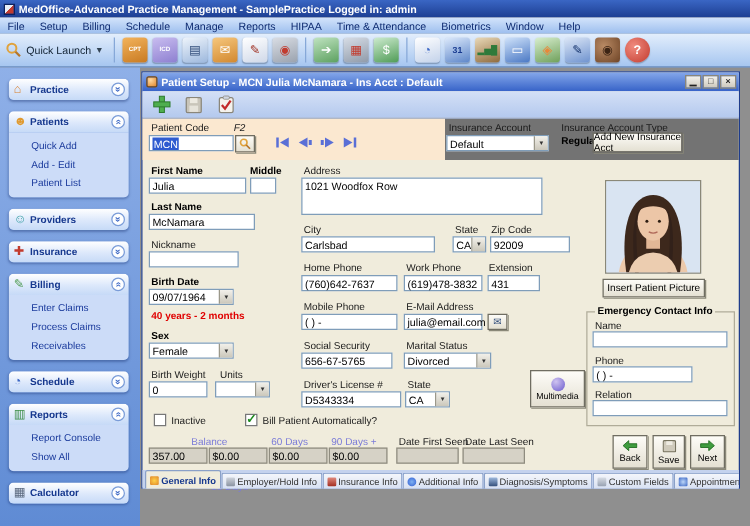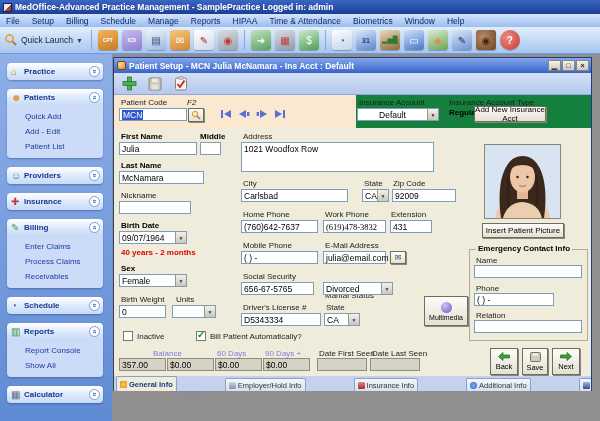--- a/index.html
+++ b/index.html
@@ -68,21 +68,21 @@
     display:flex; align-items:center; padding:0 2px 0 3px; }
   #dlg-title .dico { width:9px; height:9px; border-radius:2px; margin-right:3px;
     background:radial-gradient(circle at 35% 30%,#ffd9a0,#e0862a); border:1px solid #7a4a10; }
   #dlg-title .ttext { flex:1 1 auto; }
   .winbtn { width:13px; height:11px; margin-left:1px; background:linear-gradient(#f4f2ec,#cdc9bd);
     border:1px solid #8a867a; font-size:7px; line-height:9px; text-align:center; color:#222; cursor:pointer; }
   #dlg-toolbar { position:absolute; left:0; top:15px; width:477px; height:22px;
     background:linear-gradient(180deg,#d4e0f6,#b4c9ee); border-bottom:1px solid #8fa8d8; display:flex; align-items:center; padding-left:4px; }
   .dlg-tbtn { width:22px; height:19px; margin-right:4px; display:flex; align-items:center; justify-content:center; cursor:pointer; }
 
-  #code-row { position:absolute; left:0; top:37px; width:477px; height:33px; background:#15803d;text-align:center; }
+  #code-row { position:absolute; left:0; top:37px; width:477px; height:33px; background:#737373; }
   #code-row .peach { position:absolute; left:0; top:0; width:242px; height:33px; background:#fbe8d0; }
 
   .L  { position:absolute; font-size:8px; color:#1a1a1a; white-space:nowrap; }
   .LB { position:absolute; font-size:8px; color:#000; font-weight:bold; white-space:nowrap; }
   .LI { position:absolute; font-size:8px; font-style:italic; color:#222; }
   .I  { position:absolute; background:#fff; border:1px solid #7f9db9; font-size:8.5px;
         padding:0 2px; color:#000; display:flex; align-items:center; height:13px; }
   .RO { position:absolute; background:#d6d2c6; border:1px solid #8f8c7f; font-size:8.5px;
         padding:0 2px; color:#000; display:flex; align-items:center; height:13px; }
   .C  { position:absolute; background:#fff; border:1px solid #7f9db9; font-size:8.5px;
@@ -106,21 +106,21 @@
   .cb { position:absolute; width:10px; height:10px; background:#fff; border:1px solid #777; cursor:pointer; }
   .cb.on::after { content:"✓"; position:absolute; left:0px; top:-3px; color:#1d8a1d; font-size:10px; font-weight:bold; }
 
   .gbox { position:absolute; border:1px solid #b0ac99; }
   .gbox .gt { position:absolute; top:-6px; left:6px; background:#f0ecdc; font-size:8px; font-weight:bold; padding:0 2px; }
 
   #photo { position:absolute; left:370px; top:86px; width:77px; height:75px; border:1px solid #8a8878; background:#d9e4f2; }
 
   
   #tabbar { position:absolute; left:0; top:318px; width:477px; height:15px; background:#c4d2ee;
-    display:flex; align-items:flex-end; overflow:hidden; padding-left:2px;gap:48px; }
+    display:flex; align-items:flex-end; overflow:hidden; padding-left:2px; }
   .tab { display:flex; align-items:center; gap:2px; font-size:7.5px; color:#333;
     background:linear-gradient(#f4f6fb,#d7e0f2); border:1px solid #8aa0c8; border-bottom:none;
     border-radius:2px 2px 0 0; padding:1px 3px; height:13px; white-space:nowrap; cursor:pointer; }
   .tab.active { background:#f0ecdc; font-weight:bold; color:#16388e; height:15px; }
   .ticon { width:7px; height:7px; display:inline-block; border-radius:1px; flex:0 0 auto; }
   .t0{background:radial-gradient(circle,#ffd24a,#e0862a);} .t1{background:linear-gradient(#cfd4dc,#8a93a2);}
   .t2{background:linear-gradient(#e08a7e,#a42f22);} .t3{background:radial-gradient(circle,#7fb2f2,#2f5bd0); border-radius:50%;}
   .t4{background:linear-gradient(#9db8dd,#35507c);} .t5{background:linear-gradient(#d8dde5,#98a2b2);}
   .t6{background:radial-gradient(circle,#bcd6f8,#3a66c4);}
 
@@ -381,35 +381,35 @@
     <div class="C" style="left:248px;top:131px;width:27px;">
       <span class="cv">CA</span>
         <span class="da">▼</span>
     </div>
     <span class="L" style="left:279px;top:121px;">Zip Code</span>
     <div class="I" style="left:278px;top:131px;width:64px;">92009</div>
 
     <span class="L" style="left:129px;top:152px;">Home Phone</span>
     <div class="I" style="left:127px;top:162px;width:77px;">(760)642-7637</div>
     <span class="L" style="left:211px;top:152px;">Work Phone</span>
-    <div class="I" style="left:209px;top:162px;width:63px;font-family:Liberation Serif, serif;">(619)478-3832</div>
+    <div class="I" style="left:209px;top:162px;width:63px;">(619)478-3832</div>
     <span class="L" style="left:277px;top:152px;">Extension</span>
     <div class="I" style="left:276px;top:162px;width:42px;">431</div>
 
     <span class="L" style="left:129px;top:183px;">Mobile Phone</span>
     <div class="I" style="left:127px;top:193px;width:77px;">(  )  -</div>
     <span class="L" style="left:211px;top:183px;">E-Mail Address</span>
     <div class="I" style="left:209px;top:193px;width:63px;">julia@email.com</div>
     <div class="btn" style="left:276px;top:193px;width:16px;height:13px;">
       <span style="font-size:8px;color:#35507c;">✉</span>
     </div>
 
     <span class="L" style="left:129px;top:214px;">Social Security</span>
     <div class="I" style="left:127px;top:224px;width:73px;">656-67-5765</div>
-    <span class="L" style="left:211px;top:214px;margin-top:19px;">Marital Status</span>
+    <span class="L" style="left:211px;top:214px;">Marital Status</span>
     <div class="C" style="left:209px;top:224px;width:70px;">
       <span class="cv">Divorced</span>
         <span class="da">▼</span>
     </div>
 
     <span class="L" style="left:129px;top:245px;">Driver's License #</span>
     <div class="I" style="left:127px;top:255px;width:80px;">D5343334</div>
     <span class="L" style="left:212px;top:245px;">State</span>
     <div class="C" style="left:210px;top:255px;width:36px;">
       <span class="cv">CA</span>

